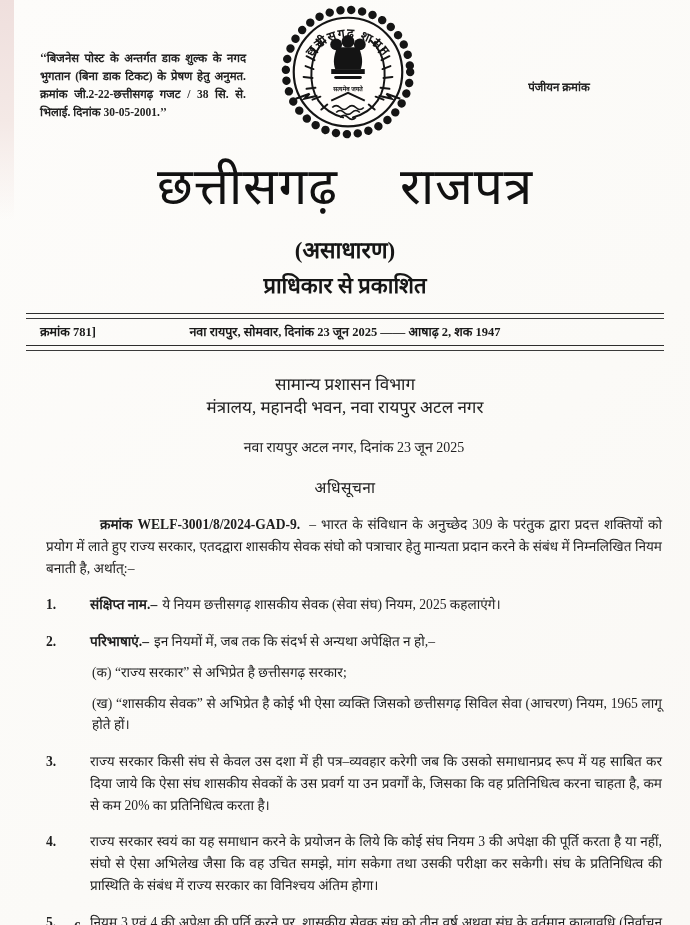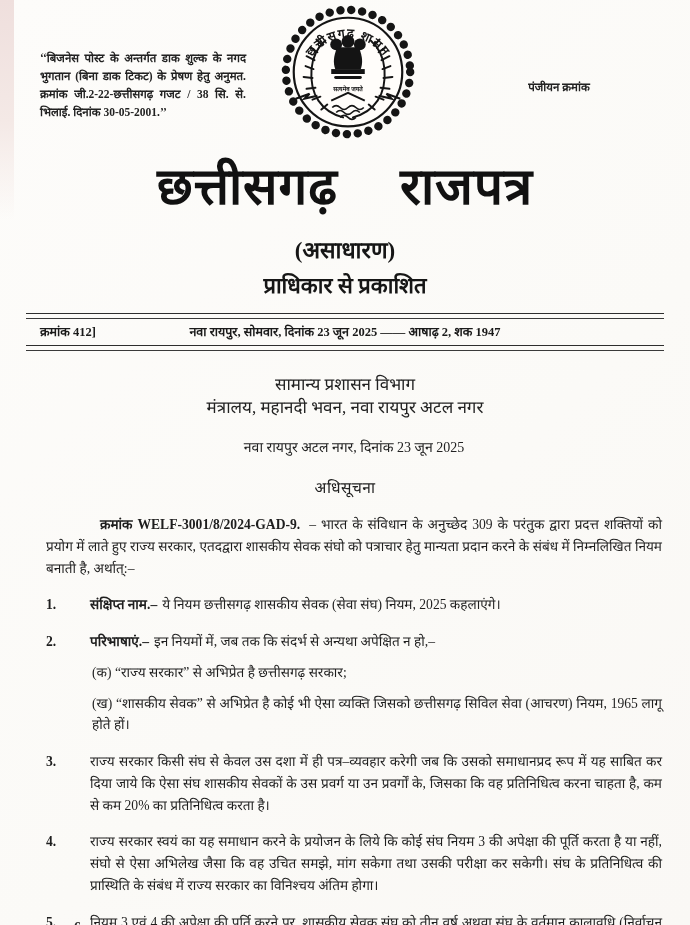--- a/index.html
+++ b/index.html
@@ -30,21 +30,21 @@
   }
   .emblem{width:150px;flex:0 0 auto;margin-top:0px;}
   .registration{
     width:218px;margin-top:24px;text-align:center;
     font-size:11.5px;font-weight:bold;color:#222;line-height:1.7;
   }
   
   .masthead{text-align:center;}
   .gz-title{
     margin-top:6px;
-    font-size:51px;font-weight:bold;letter-spacing:1px;color:#111;
+    font-size:51px;font-weight:normal;letter-spacing:1px;color:#111;
     line-height:1.15;
   }
   .gz-title .word-gap{display:inline-block;width:62px;}
   .gz-edition{margin-top:16px;font-size:23px;font-weight:bold;color:#161616;}
   .gz-authority{margin-top:4px;font-size:22px;font-weight:bold;color:#161616;}
   
   .issue-band{margin:14px 26px 0 26px;}
   .double-rule{height:4px;border-top:1.4px solid #2e2e2e;border-bottom:1.2px solid #3a3a3a;}
   .issue-row{
     position:relative;height:26px;line-height:26px;
@@ -135,21 +135,21 @@
 
   <div class="masthead">
     <div class="gz-title"><span>छत्तीसगढ़</span><span class="word-gap"></span><span>राजपत्र</span></div>
     <div class="gz-edition">(असाधारण)</div>
     <div class="gz-authority">प्राधिकार से प्रकाशित</div>
   </div>
 
   <div class="issue-band">
     <div class="double-rule"></div>
     <div class="issue-row">
-      <span class="issue-no">क्रमांक 412]</span>
+      <span class="issue-no">क्रमांक 781]</span>
       <span class="date-line">नवा रायपुर, सोमवार, दिनांक 23 जून 2025 —— आषाढ़ 2, शक 1947</span>
     </div>
     <div class="double-rule"></div>
   </div>
 
   <div class="dept">
     <div class="dept-line1">सामान्य प्रशासन विभाग</div>
     <div class="dept-line2">मंत्रालय, महानदी भवन, नवा रायपुर अटल नगर</div>
     <div class="place-date">नवा रायपुर अटल नगर, दिनांक 23 जून 2025</div>
     <div class="notice-heading">अधिसूचना</div>

